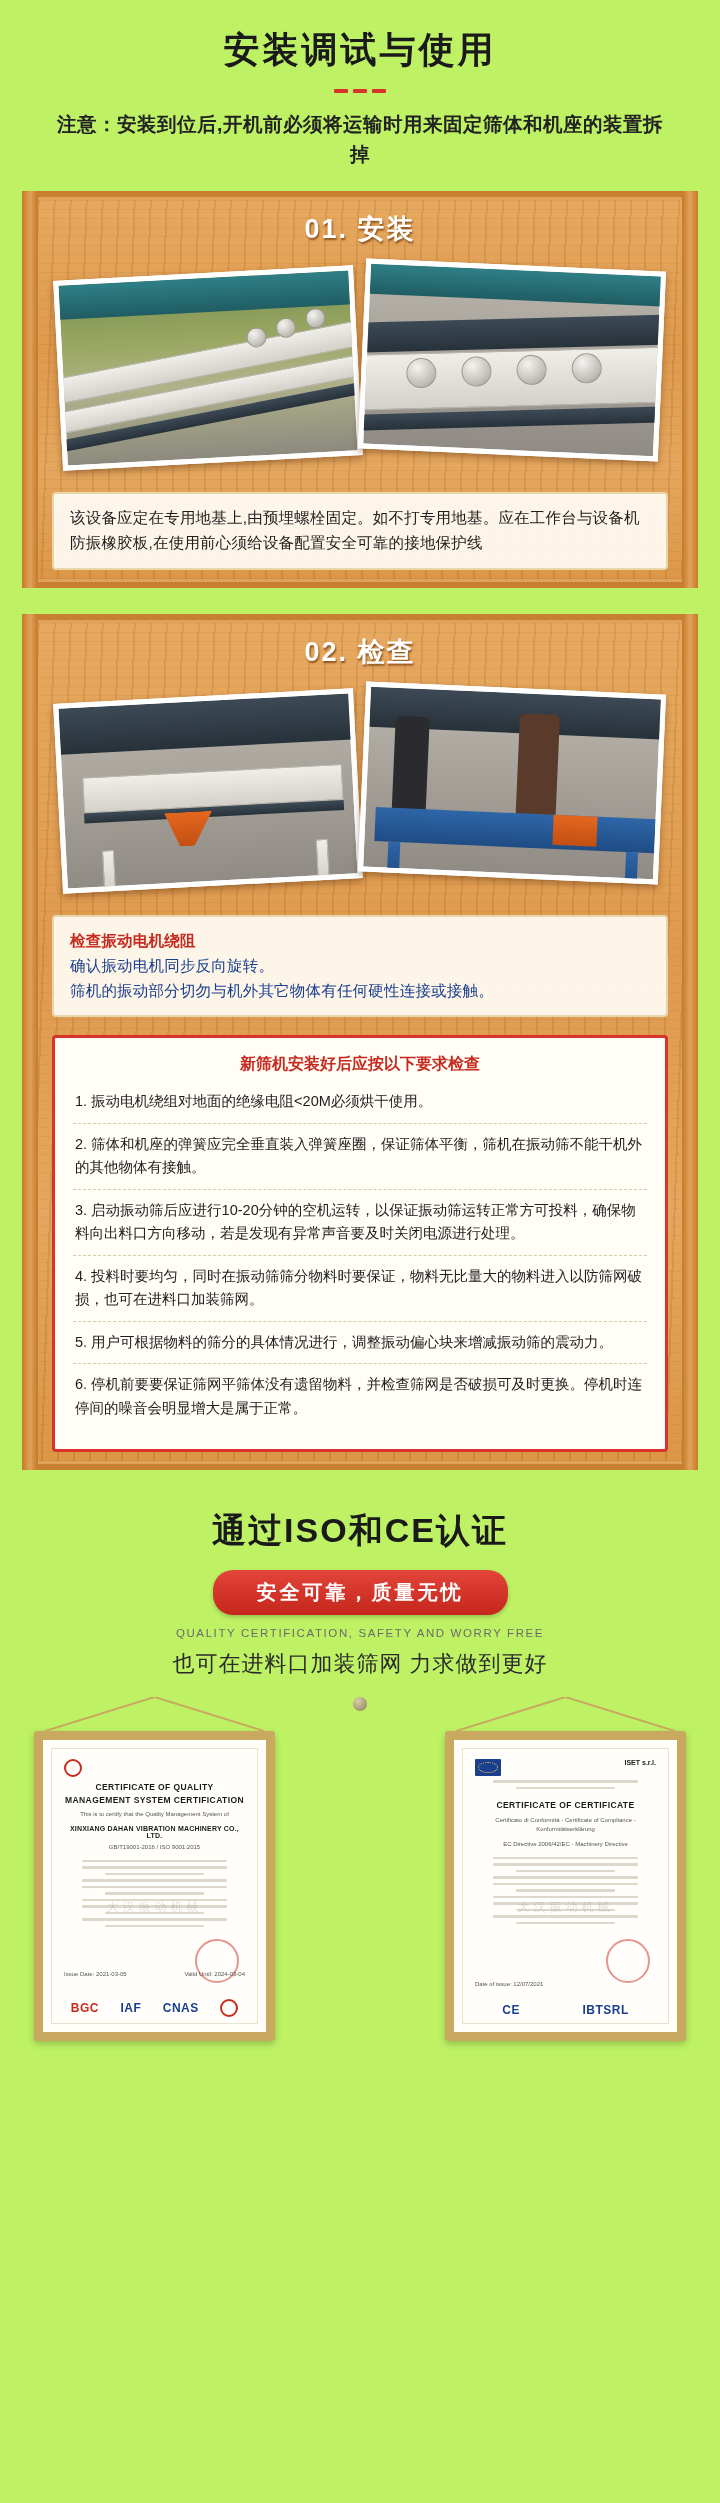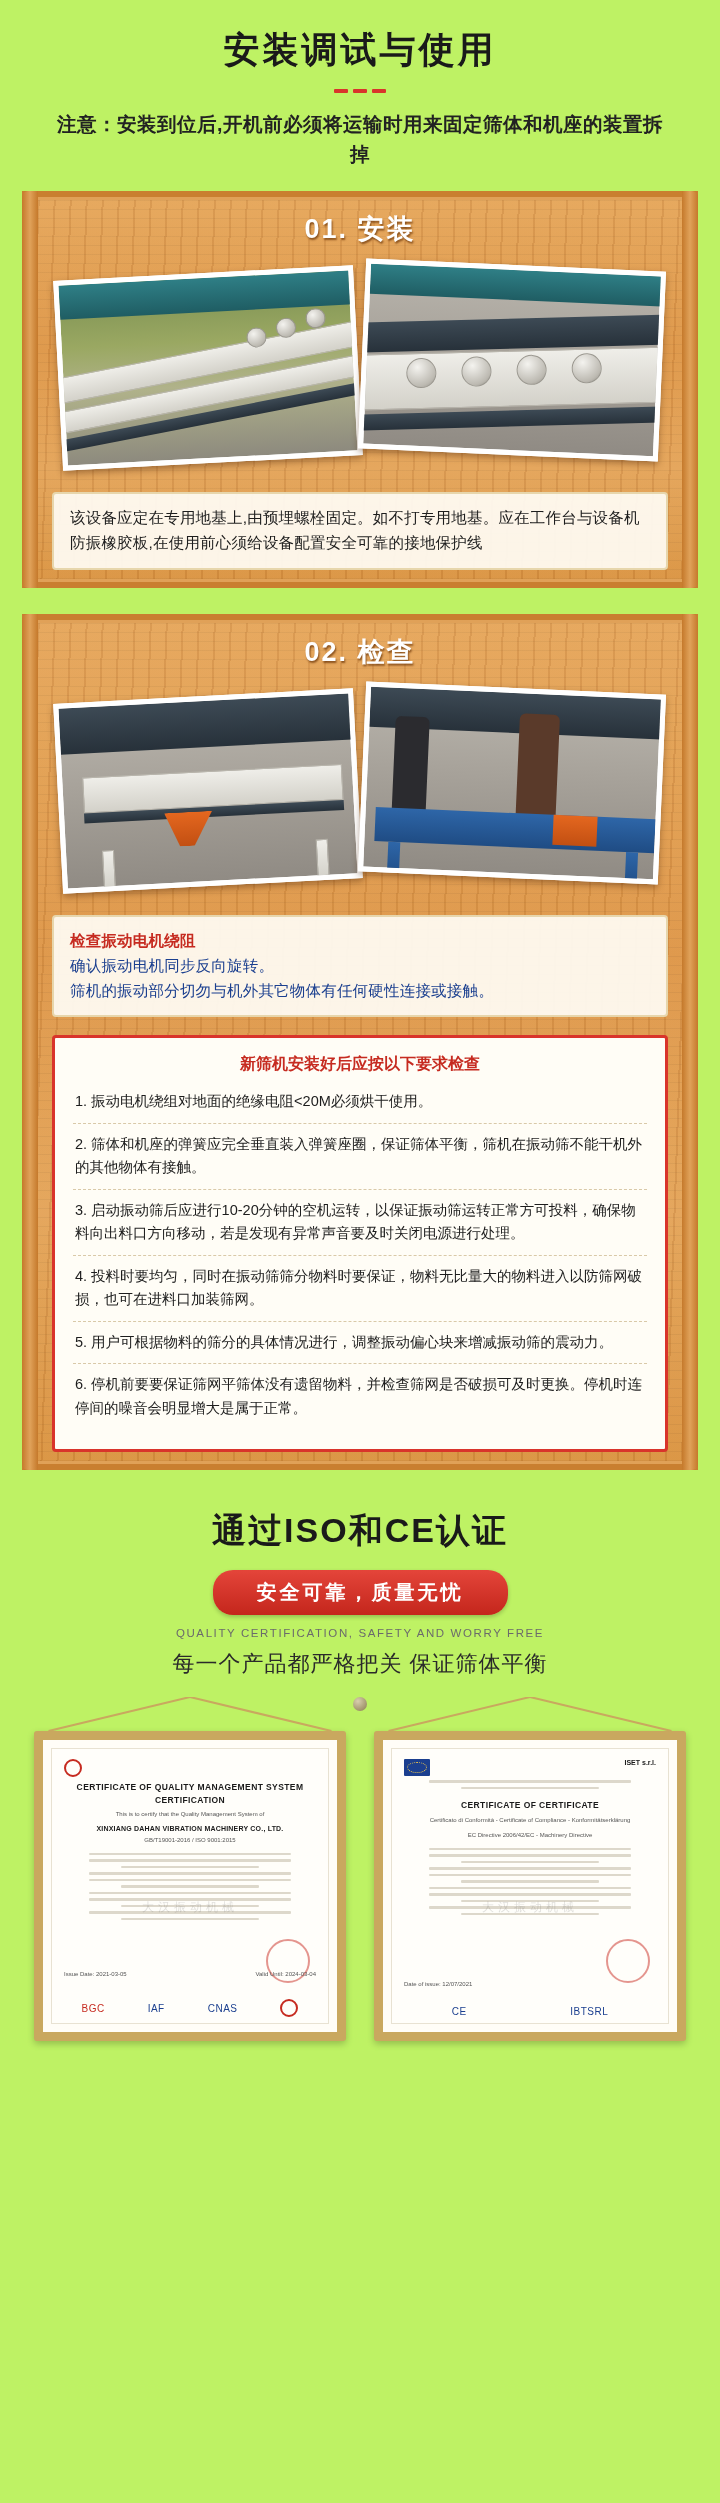--- a/index.html
+++ b/index.html
@@ -254,21 +254,21 @@
   }
   .hook {
     position: absolute;
     top: 0; left: 50%;
     width: 14px; height: 14px;
     margin-left: -7px;
     background: radial-gradient(circle at 35% 30%, #d9cfae, #8a7b50);
     border-radius: 50%;
   }
   .cert-row { display: flex; justify-content: space-between; }
-  .cert-wrap { position: relative; width: 312px; }
+  .cert-wrap { position: relative; width: 241px; }
   .string {
     position: absolute;
     top: -34px; left: 0; right: 0; height: 36px;
   }
   .string svg { display: block; width: 100%; height: 36px; }
 
   .cert-frame {
     border: 9px solid #c9a85f;
     border-radius: 3px;
     background: #fffdf7;
@@ -325,22 +325,22 @@
   }
   .cert-logos {
     position: absolute;
     left: 0; right: 0; bottom: 6px;
     display: flex;
     justify-content: space-around;
     align-items: center;
     padding: 0 8px;
   }
   .logo-chip {
-    font-size: 10px;
-    font-weight: normal;
+    font-size: 12px;
+    font-weight: bold;
     color: #1b3f8f;
     letter-spacing: 0.5px;
   }
   .logo-chip.red { color: #c62b20; }
   .logo-circle {
     width: 18px; height: 18px; border-radius: 50%;
     border: 2px solid #c62b20;
   }
   .cert-topbar {
     display: flex; align-items: flex-start; justify-content: space-between;
@@ -461,21 +461,21 @@
         <div class="check-item">5. 用户可根据物料的筛分的具体情况进行，调整振动偏心块来增减振动筛的震动力。</div>
         <div class="check-item">6. 停机前要要保证筛网平筛体没有遗留物料，并检查筛网是否破损可及时更换。停机时连停间的噪音会明显增大是属于正常。</div>
       </div>
     </div>
   </div>
 
   <div class="iso-section">
     <h2 class="iso-title">通过ISO和CE认证</h2>
     <div class="ribbon">安全可靠，质量无忧</div>
     <div class="iso-en">QUALITY CERTIFICATION, SAFETY AND WORRY FREE</div>
-    <div class="iso-slogan">每一个产品都严格把关 保证筛体平衡</div>
+    <div class="iso-slogan">也可在进料口加装筛网 力求做到更好</div>
 
     <div class="certs">
       <div class="hook"></div>
       <div class="cert-row">
 
         <div class="cert-wrap">
           <div class="string">
             <svg viewBox="0 0 300 36" preserveAspectRatio="none">
               <path d="M150 0 L14 34" stroke="#c9a85f" stroke-width="2" fill="none"></path>
               <path d="M150 0 L286 34" stroke="#c9a85f" stroke-width="2" fill="none"></path>

